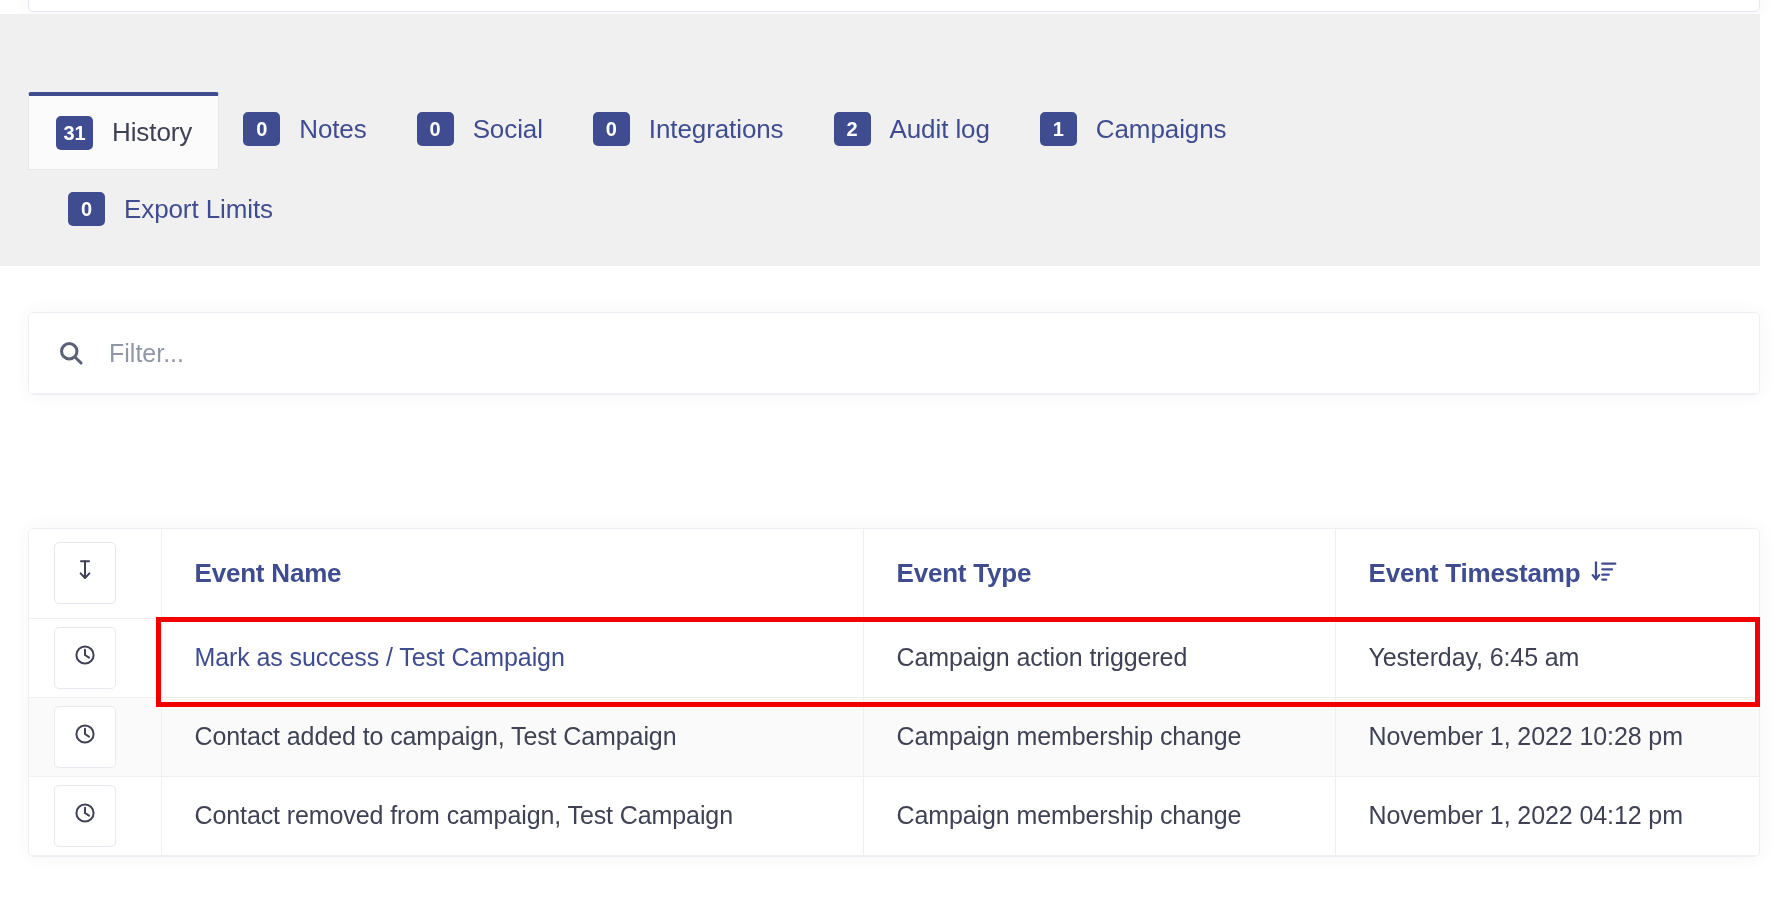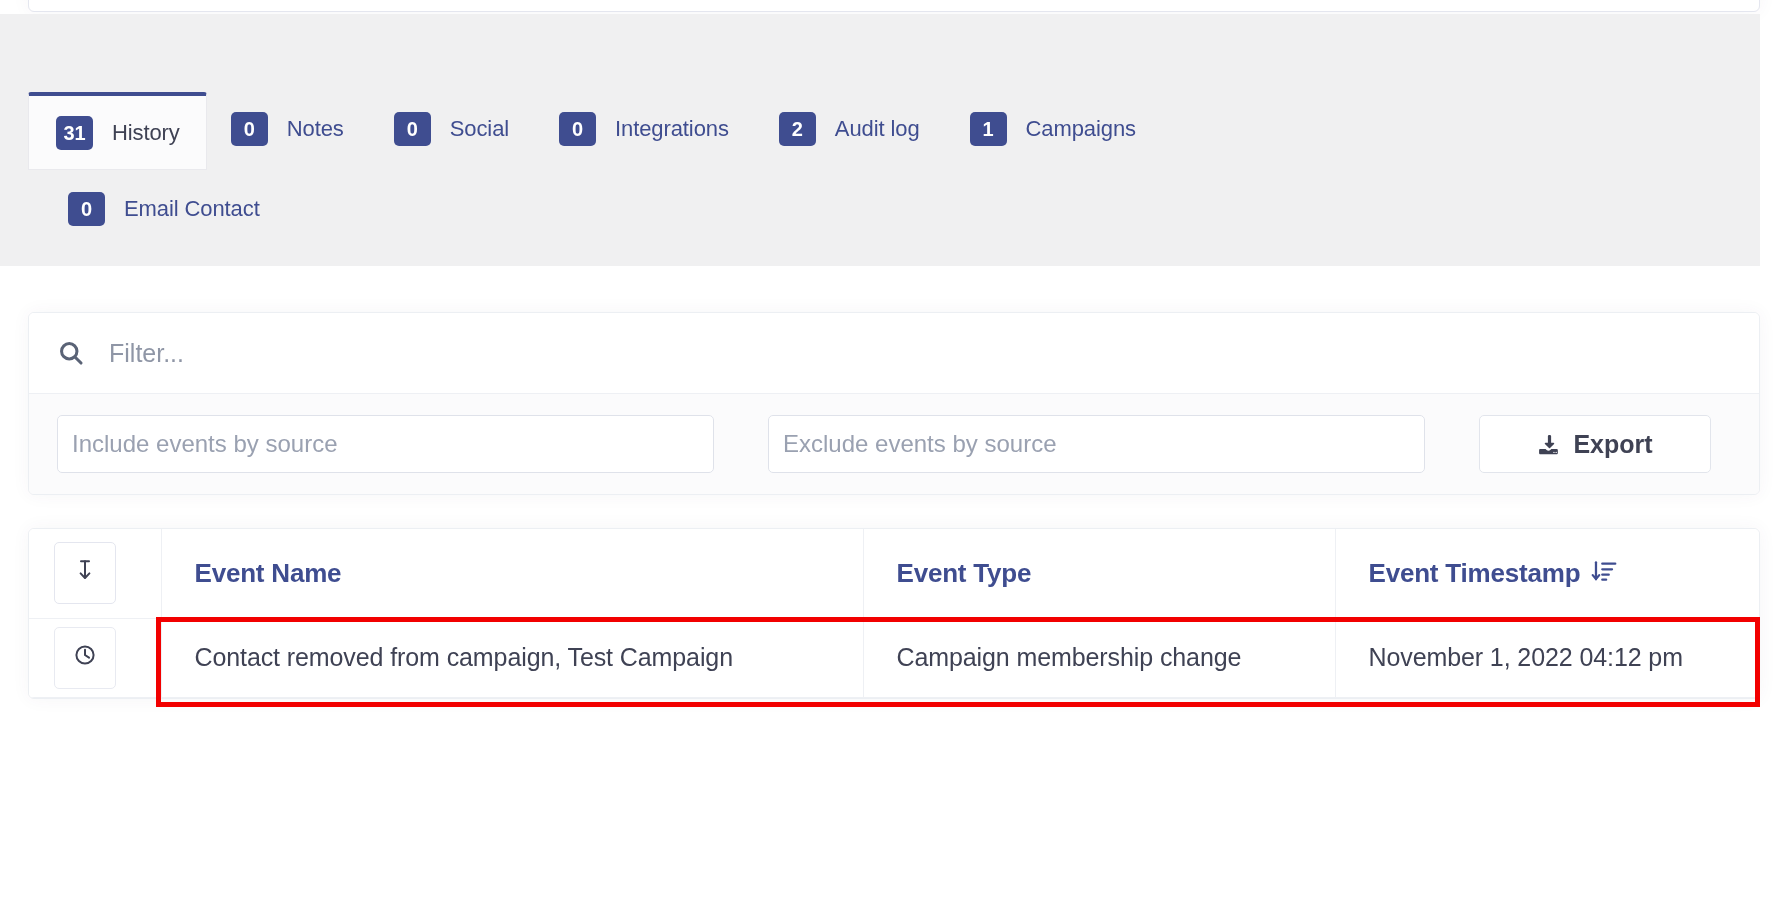--- a/index.html
+++ b/index.html
@@ -51,21 +51,21 @@
     padding: 0 7px;
     border-radius: 5px;
     background: #3f4d90;
     color: #ffffff;
     font-size: 20px;
     font-weight: 600;
     line-height: 1;
     margin-right: 19px;
   }
   .tab .tab-label {
-    font-size: 22px;
+    font-size: 26px;
     color: #3f4d90;
     letter-spacing: -0.1px;
     white-space: nowrap;
   }
   .tab.active {
     background: #fbfbfc;
     border: 1px solid #e9e9ed;
     border-top: 4px solid #3f4d90;
     border-radius: 3px 3px 0 0;
     height: 78px;
@@ -254,47 +254,34 @@
       <span class="tab-label">Audit log</span>
     </div>
     <div class="tab">
       <span class="badge">1</span>
       <span class="tab-label">Campaigns</span>
     </div>
   </div>
   <div class="tab-row tab-row-2">
     <div class="tab">
       <span class="badge">0</span>
-      <span class="tab-label">Email Contact</span>
+      <span class="tab-label">Export Limits</span>
     </div>
   </div>
 </div>
 
 <div id="filter-card">
   <div id="filter-search-row">
     <span class="search-icon">
       <svg viewBox="0 0 24 24" fill="none" stroke="currentColor" stroke-width="2.6" stroke-linecap="round">
         <circle cx="10.5" cy="10.5" r="6.6"></circle>
         <line x1="15.6" y1="15.6" x2="20.6" y2="20.6"></line>
       </svg>
     </span>
     <input id="filter-input" type="text" placeholder="Filter..." style="">
-  </div>
-  <div id="source-row">
-    <input id="include-source" class="source-field" type="text" placeholder="Include events by source" style="">
-    <input id="exclude-source" class="source-field" type="text" placeholder="Exclude events by source" style="">
-    <button id="export-button">
-      <span class="dl-icon">
-        <svg viewBox="0 0 24 24" fill="currentColor">
-          <path d="M12 2.6c-.85 0-1.55.7-1.55 1.55v6.1H8.1c-.62 0-.93.75-.49 1.19l3.9 3.9c.27.27.71.27.98 0l3.9-3.9c.44-.44.13-1.19-.49-1.19h-2.35v-6.1c0-.85-.7-1.55-1.55-1.55z"></path>
-          <path d="M3.2 16.3h5.05l.95.95c1.05 1.05 2.55 1.05 3.6 0l.95-.95h5.05c.66 0 1.2.54 1.2 1.2v2.7c0 .66-.54 1.2-1.2 1.2H3.2c-.66 0-1.2-.54-1.2-1.2v-2.7c0-.66.54-1.2 1.2-1.2zm13.1 3.95c.37 0 .67-.3.67-.67s-.3-.68-.67-.68-.68.3-.68.68.3.67.68.67zm2.1 0c.37 0 .67-.3.67-.67s-.3-.68-.67-.68-.68.3-.68.68.3.67.68.67z"></path>
-        </svg>
-      </span>
-      <span>Export</span>
-    </button>
   </div>
 </div>
 
 <div id="table-card">
   <table>
     <colgroup>
       <col class="c-icon">
         <col class="c-name">
         <col class="c-type">
         <col class="c-time">
@@ -340,20 +327,52 @@
         <td class="td-icon">
           <div class="sq-btn">
             <span>
               <svg viewBox="0 0 24 24" fill="none" stroke="currentColor" stroke-width="2">
                 <circle cx="12" cy="12" r="8.6"></circle>
                 <path d="M12 6.8V12l4 2.6" stroke-linecap="round"></path>
               </svg>
             </span>
           </div>
         </td>
+        <td>
+          <a class="event-link">Mark as success / Test Campaign</a>
+        </td>
+        <td>Campaign action triggered</td>
+        <td>Yesterday, 6:45 am</td>
+      </tr>
+      <tr class="alt">
+        <td class="td-icon">
+          <div class="sq-btn">
+            <span>
+              <svg viewBox="0 0 24 24" fill="none" stroke="currentColor" stroke-width="2">
+                <circle cx="12" cy="12" r="8.6"></circle>
+                <path d="M12 6.8V12l4 2.6" stroke-linecap="round"></path>
+              </svg>
+            </span>
+          </div>
+        </td>
+        <td>Contact added to campaign, Test Campaign</td>
+        <td>Campaign membership change</td>
+        <td>November 1, 2022 10:28 pm</td>
+      </tr>
+      <tr class="plain">
+        <td class="td-icon">
+          <div class="sq-btn">
+            <span>
+              <svg viewBox="0 0 24 24" fill="none" stroke="currentColor" stroke-width="2">
+                <circle cx="12" cy="12" r="8.6"></circle>
+                <path d="M12 6.8V12l4 2.6" stroke-linecap="round"></path>
+              </svg>
+            </span>
+          </div>
+        </td>
         <td>Contact removed from campaign, Test Campaign</td>
         <td>Campaign membership change</td>
         <td>November 1, 2022 04:12 pm</td>
       </tr>
     </tbody>
   </table>
 </div>
 
 <div id="row-highlight"></div>
 

